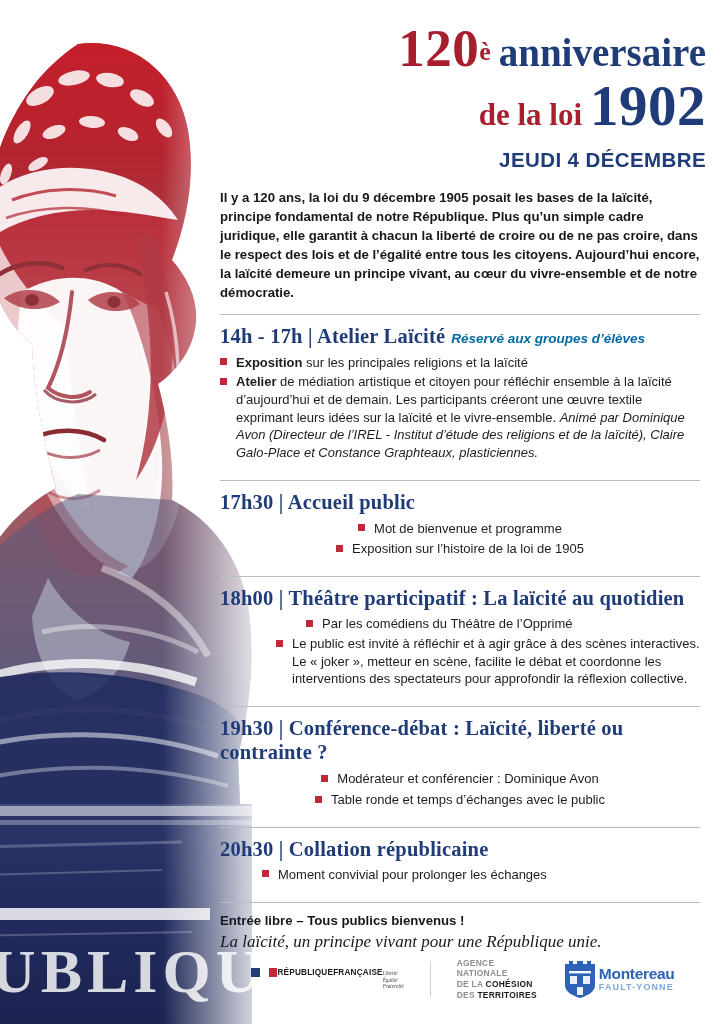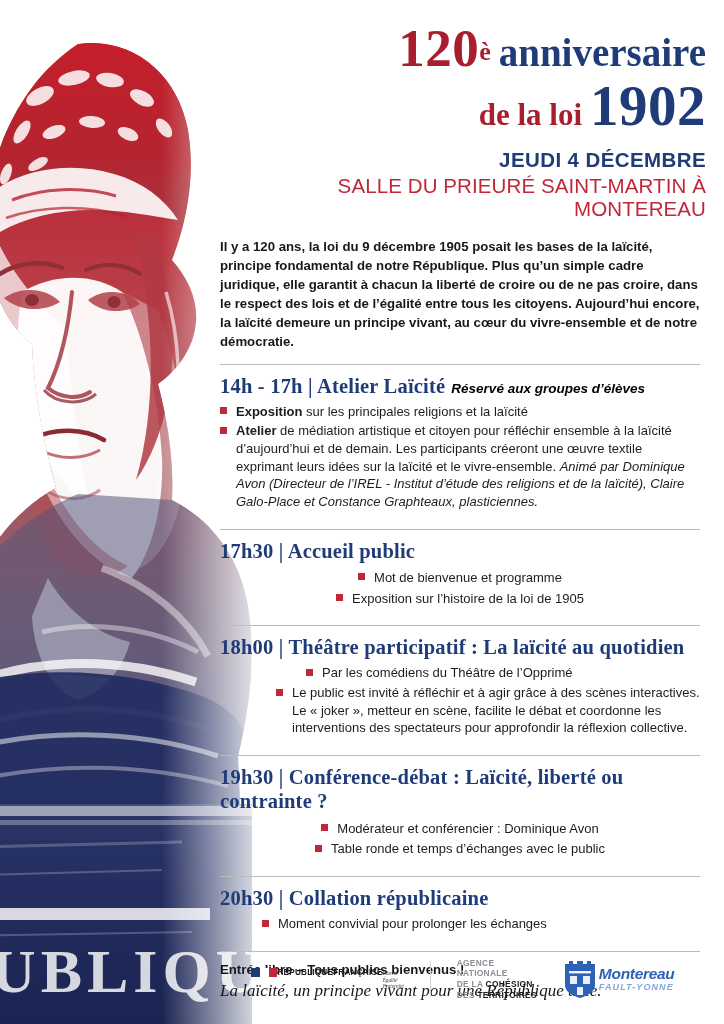--- a/index.html
+++ b/index.html
@@ -71,21 +71,21 @@
     height:1px;background:#b9bcc1;margin:12px 12px 0 6px;border:0;
   }
   .sect{padding:9px 12px 4px 6px;}
   .sect h2{
     margin:0 0 5px 0;color:#1F3C78;font-weight:700;
     font-family:"Liberation Serif", serif;
     font-size:20.5px;line-height:1.18;letter-spacing:0.2px;
   }
   .sect h2 .note{
     font-family:"Liberation Sans", sans-serif;
-    font-style:italic;font-weight:700;font-size:13.5px;color:#000000;
+    font-style:italic;font-weight:700;font-size:13.5px;color:#0369a1;
     letter-spacing:0;margin-left:6px;
   }
   .bullets{list-style:none;margin:0;padding:0;}
   .bullets li{
     position:relative;padding-left:16px;margin:0 0 2px 0;
     font-size:13px;line-height:1.36;color:#1b1d20;
   }
   .bullets li .sq{
     position:absolute;left:0;top:4.5px;width:7px;height:7px;background:#C0283A;
   }
@@ -130,21 +130,21 @@
     font-size:5.1px;color:#3a3a3a;line-height:1.3;margin-top:2px;
   }
 
   .sepbar{width:1px;height:36px;background:#cfd2d6;}
 
   
   .anct{font-size:8.4px;line-height:1.28;letter-spacing:0.3px;color:#8a8d92;font-weight:700;}
   .anct b{color:#1a1a1a;font-weight:700;}
 
   
-  .mt{gap:2px;font-style:italic;}
+  .mt{gap:2px;}
   .mt-name{line-height:1;}
   .mt-top{
     font-size:15.5px;font-weight:700;color:#2E62B8;letter-spacing:-0.3px;
     font-family:"Liberation Sans", sans-serif;
   }
   .mt-bot{
     font-size:9px;font-weight:700;color:#7FA8DC;letter-spacing:1.1px;margin-top:1px;
   }
 </style>
 </head>
@@ -302,21 +302,20 @@
 
   <div class="content">
 
     <div class="titleblock">
       <div class="title-l1"><span class="t-120">120</span><span class="t-sup">è</span><span class="t-anniv">anniversaire</span></div>
       <div class="title-l2"><span class="t-delaloi">de la loi</span><span class="t-1905">1902</span></div>
     </div>
 
     <div class="datewrap">
       <p class="date-main">JEUDI 4 DÉCEMBRE</p>
-      <p class="date-venue">SALLE DU PRIEURÉ SAINT-MARTIN À MONTEREAU</p>
     </div>
 
     <p class="intro">Il y a 120 ans, la loi du 9 décembre 1905 posait les bases de la laïcité, principe fondamental de notre République. Plus qu’un simple cadre juridique, elle garantit à chacun la liberté de croire ou de ne pas croire, dans le respect des lois et de l’égalité entre tous les citoyens. Aujourd’hui encore, la laïcité demeure un principe vivant, au cœur du vivre-ensemble et de notre démocratie.</p>
 
     <hr class="sep">
     <div class="sect s-left a-left">
       <h2><span>14h - 17h</span><span> | </span><span>Atelier Laïcité</span><span class="note">Réservé aux groupes d’élèves</span></h2>
       <div class="bwrap">
         <ul class="bullets">
           <li><span class="sq"></span><b>Exposition</b><span> sur les principales religions et la laïcité</span></li>

